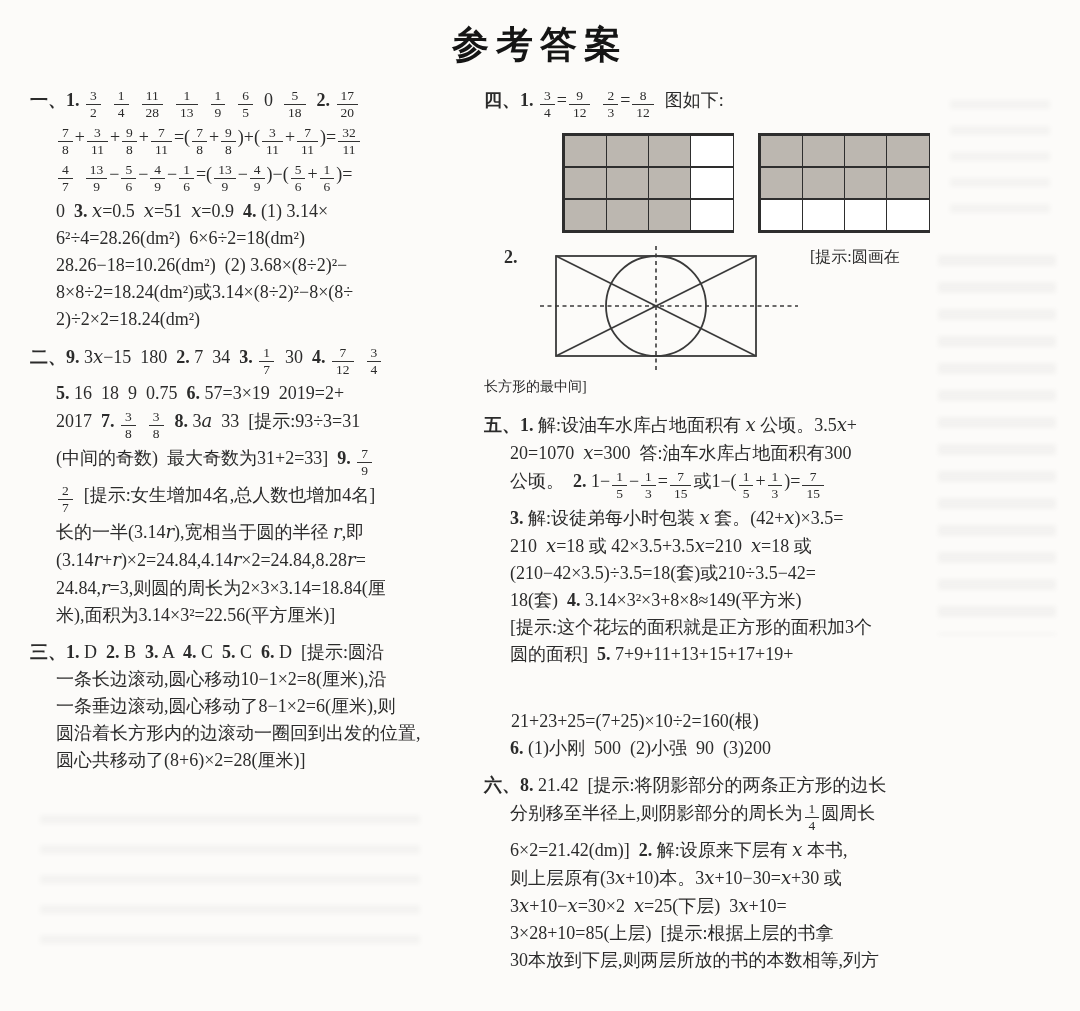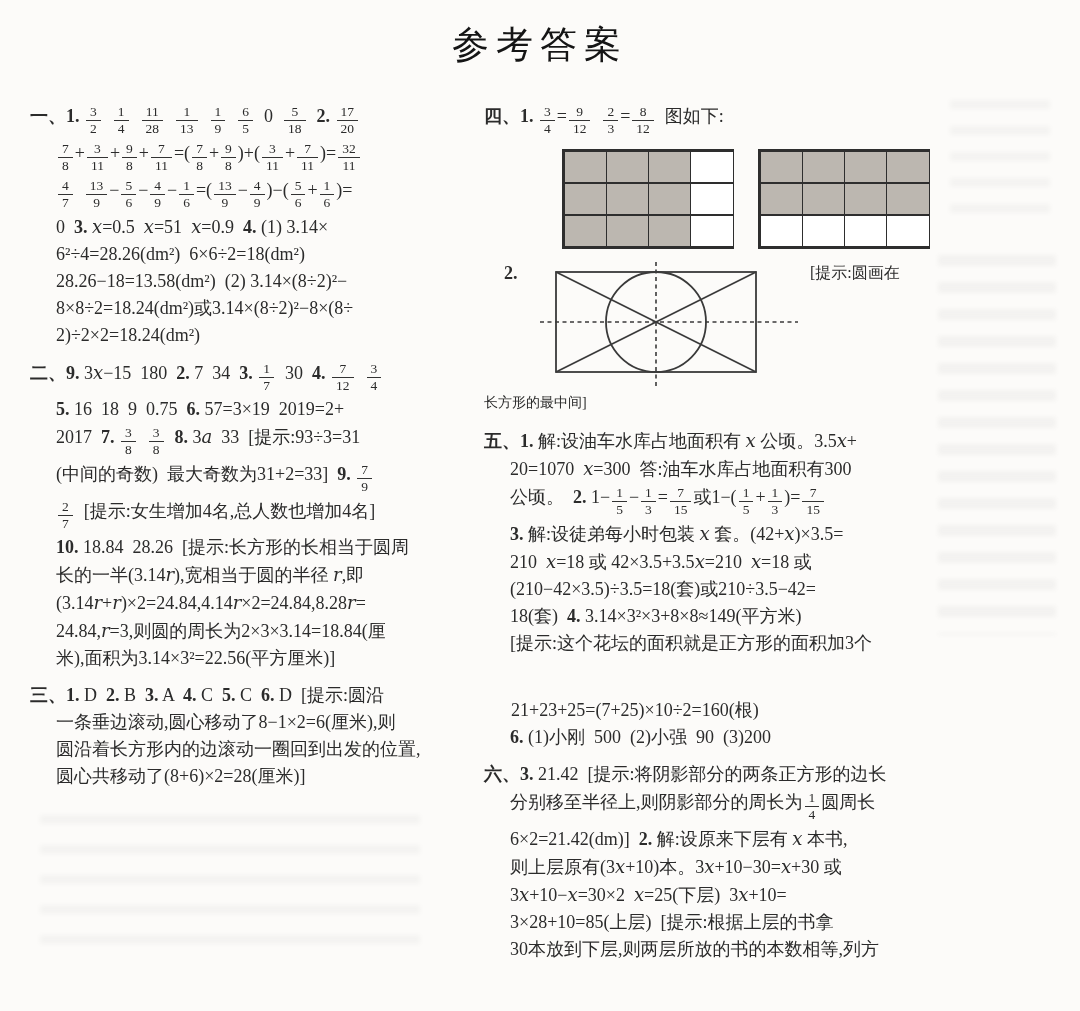--- a/index.html
+++ b/index.html
@@ -7,24 +7,24 @@
     position:relative;
     width:1080px;height:1011px;
     background:#fcfbf9;
     overflow:hidden;
     font-family:"Liberation Serif","DejaVu Serif",serif;
     color:#2b2b2b;
   }
   .page-title{
     text-align:center;
     font-size:37px;
-    font-weight:normal;
+    font-weight:bold;
     letter-spacing:7px;
     padding-top:20px;
-    margin-bottom:32px;
+    margin-bottom:16px;
     color:#151515;
   }
   .content{display:flex;padding-left:30px;}
   .col-left{width:436px;flex:none;}
   .col-right{width:440px;flex:none;margin-left:18px;}
   .block{margin-bottom:10px;}
   .line{
     white-space:pre;
     font-size:18px;
     line-height:27px;
@@ -92,38 +92,38 @@
 
   <div class="content">
 
     <div class="col-left">
       <div class="block">
           <div class="line"><b>一、1.</b> <span class="frac"><span class="fn">3</span><span class="fd">2</span></span>  <span class="frac"><span class="fn">1</span><span class="fd">4</span></span>  <span class="frac"><span class="fn">11</span><span class="fd">28</span></span>  <span class="frac"><span class="fn">1</span><span class="fd">13</span></span>  <span class="frac"><span class="fn">1</span><span class="fd">9</span></span>  <span class="frac"><span class="fn">6</span><span class="fd">5</span></span>  0  <span class="frac"><span class="fn">5</span><span class="fd">18</span></span>  <b>2.</b> <span class="frac"><span class="fn">17</span><span class="fd">20</span></span></div>
           <div class="line cont"><span class="frac"><span class="fn">7</span><span class="fd">8</span></span>+<span class="frac"><span class="fn">3</span><span class="fd">11</span></span>+<span class="frac"><span class="fn">9</span><span class="fd">8</span></span>+<span class="frac"><span class="fn">7</span><span class="fd">11</span></span>=(<span class="frac"><span class="fn">7</span><span class="fd">8</span></span>+<span class="frac"><span class="fn">9</span><span class="fd">8</span></span>)+(<span class="frac"><span class="fn">3</span><span class="fd">11</span></span>+<span class="frac"><span class="fn">7</span><span class="fd">11</span></span>)=<span class="frac"><span class="fn">32</span><span class="fd">11</span></span></div>
           <div class="line cont"><span class="frac"><span class="fn">4</span><span class="fd">7</span></span>  <span class="frac"><span class="fn">13</span><span class="fd">9</span></span>−<span class="frac"><span class="fn">5</span><span class="fd">6</span></span>−<span class="frac"><span class="fn">4</span><span class="fd">9</span></span>−<span class="frac"><span class="fn">1</span><span class="fd">6</span></span>=(<span class="frac"><span class="fn">13</span><span class="fd">9</span></span>−<span class="frac"><span class="fn">4</span><span class="fd">9</span></span>)−(<span class="frac"><span class="fn">5</span><span class="fd">6</span></span>+<span class="frac"><span class="fn">1</span><span class="fd">6</span></span>)=</div>
           <div class="line cont">0  <b>3.</b> <i>x</i>=0.5  <i>x</i>=51  <i>x</i>=0.9  <b>4.</b> (1) 3.14×</div>
           <div class="line cont">6²÷4=28.26(dm²)  6×6÷2=18(dm²)</div>
-          <div class="line cont">28.26−18=13.58(dm²)  (2) 3.14×(8÷2)²−</div>
+          <div class="line cont">28.26−18=10.26(dm²)  (2) 3.68×(8÷2)²−</div>
           <div class="line cont">8×8÷2=18.24(dm²)或3.14×(8÷2)²−8×(8÷</div>
           <div class="line cont">2)÷2×2=18.24(dm²)</div>
         </div>
       <div class="block">
           <div class="line"><b>二、9.</b> 3<i>x</i>−15  180  <b>2.</b> 7  34  <b>3.</b> <span class="frac"><span class="fn">1</span><span class="fd">7</span></span>  30  <b>4.</b> <span class="frac"><span class="fn">7</span><span class="fd">12</span></span>  <span class="frac"><span class="fn">3</span><span class="fd">4</span></span></div>
           <div class="line cont"><b>5.</b> 16  18  9  0.75  <b>6.</b> 57=3×19  2019=2+</div>
           <div class="line cont">2017  <b>7.</b> <span class="frac"><span class="fn">3</span><span class="fd">8</span></span>  <span class="frac"><span class="fn">3</span><span class="fd">8</span></span>  <b>8.</b> 3<i>a</i>  33  [提示:93÷3=31</div>
           <div class="line cont">(中间的奇数)  最大奇数为31+2=33]  <b>9.</b> <span class="frac"><span class="fn">7</span><span class="fd">9</span></span></div>
           <div class="line cont"><span class="frac"><span class="fn">2</span><span class="fd">7</span></span>  [提示:女生增加4名,总人数也增加4名]</div>
-          <div class="line cont"><b>10.</b> 18.84  28.26  [提示:长方形的长相当于圆周</div>
           <div class="line cont">长的一半(3.14<i>r</i>),宽相当于圆的半径 <i>r</i>,即</div>
           <div class="line cont">(3.14<i>r</i>+<i>r</i>)×2=24.84,4.14<i>r</i>×2=24.84,8.28<i>r</i>=</div>
           <div class="line cont">24.84,<i>r</i>=3,则圆的周长为2×3×3.14=18.84(厘</div>
           <div class="line cont">米),面积为3.14×3²=22.56(平方厘米)]</div>
         </div>
       <div class="block">
           <div class="line"><b>三、1.</b> D  <b>2.</b> B  <b>3.</b> A  <b>4.</b> C  <b>5.</b> C  <b>6.</b> D  [提示:圆沿</div>
+          <div class="line cont">一条长边滚动,圆心移动10−1×2=8(厘米),沿</div>
           <div class="line cont">一条垂边滚动,圆心移动了8−1×2=6(厘米),则</div>
           <div class="line cont">圆沿着长方形内的边滚动一圈回到出发的位置,</div>
           <div class="line cont">圆心共移动了(8+6)×2=28(厘米)]</div>
         </div>
     </div>
 
     <div class="col-right">
       <div class="block">
           <div class="line"><b>四、1.</b> <span class="frac"><span class="fn">3</span><span class="fd">4</span></span>=<span class="frac"><span class="fn">9</span><span class="fd">12</span></span>  <span class="frac"><span class="fn">2</span><span class="fd">3</span></span>=<span class="frac"><span class="fn">8</span><span class="fd">12</span></span>  图如下:</div>
         </div>
@@ -175,28 +175,29 @@
 
       <div class="block">
           <div class="line"><b>五、1.</b> 解:设油车水库占地面积有 <i>x</i> 公顷。3.5<i>x</i>+</div>
           <div class="line cont">20=1070  <i>x</i>=300  答:油车水库占地面积有300</div>
           <div class="line cont">公顷。  <b>2.</b> 1−<span class="frac"><span class="fn">1</span><span class="fd">5</span></span>−<span class="frac"><span class="fn">1</span><span class="fd">3</span></span>=<span class="frac"><span class="fn">7</span><span class="fd">15</span></span>或1−(<span class="frac"><span class="fn">1</span><span class="fd">5</span></span>+<span class="frac"><span class="fn">1</span><span class="fd">3</span></span>)=<span class="frac"><span class="fn">7</span><span class="fd">15</span></span></div>
           <div class="line cont"><b>3.</b> 解:设徒弟每小时包装 <i>x</i> 套。(42+<i>x</i>)×3.5=</div>
           <div class="line cont">210  <i>x</i>=18 或 42×3.5+3.5<i>x</i>=210  <i>x</i>=18 或</div>
           <div class="line cont">(210−42×3.5)÷3.5=18(套)或210÷3.5−42=</div>
           <div class="line cont">18(套)  <b>4.</b> 3.14×3²×3+8×8≈149(平方米)</div>
           <div class="line cont">[提示:这个花坛的面积就是正方形的面积加3个</div>
+          <div class="line cont">圆的面积]  <b>5.</b> 7+9+11+13+15+17+19+</div>
         </div>
       <div class="gap-block"></div>
       <div class="block">
           <div class="line">      21+23+25=(7+25)×10÷2=160(根)</div>
           <div class="line cont"><b>6.</b> (1)小刚  500  (2)小强  90  (3)200</div>
         </div>
       <div class="block">
-          <div class="line"><b>六、3.</b> 21.42  [提示:将阴影部分的两条正方形的边长</div>
+          <div class="line"><b>六、8.</b> 21.42  [提示:将阴影部分的两条正方形的边长</div>
           <div class="line cont">分别移至半径上,则阴影部分的周长为<span class="frac"><span class="fn">1</span><span class="fd">4</span></span>圆周长</div>
           <div class="line cont">6×2=21.42(dm)]  <b>2.</b> 解:设原来下层有 <i>x</i> 本书,</div>
           <div class="line cont">则上层原有(3<i>x</i>+10)本。3<i>x</i>+10−30=<i>x</i>+30 或</div>
           <div class="line cont">3<i>x</i>+10−<i>x</i>=30×2  <i>x</i>=25(下层)  3<i>x</i>+10=</div>
           <div class="line cont">3×28+10=85(上层)  [提示:根据上层的书拿</div>
           <div class="line cont">30本放到下层,则两层所放的书的本数相等,列方</div>
         </div>
     </div>
 
   </div>

